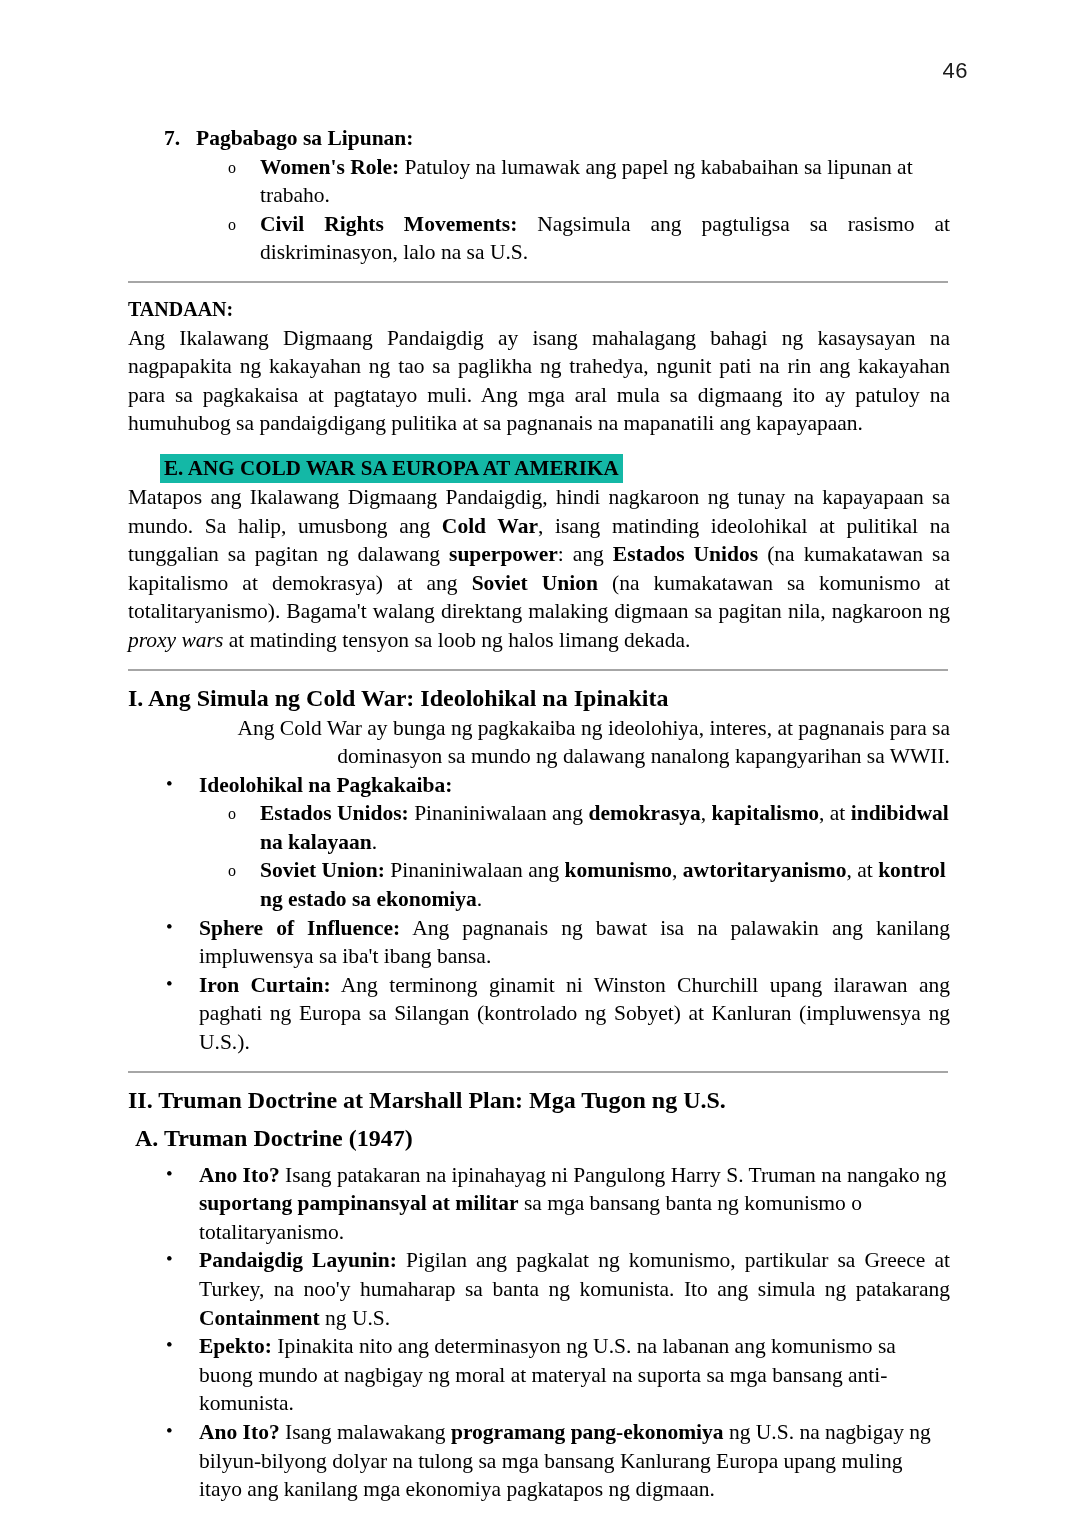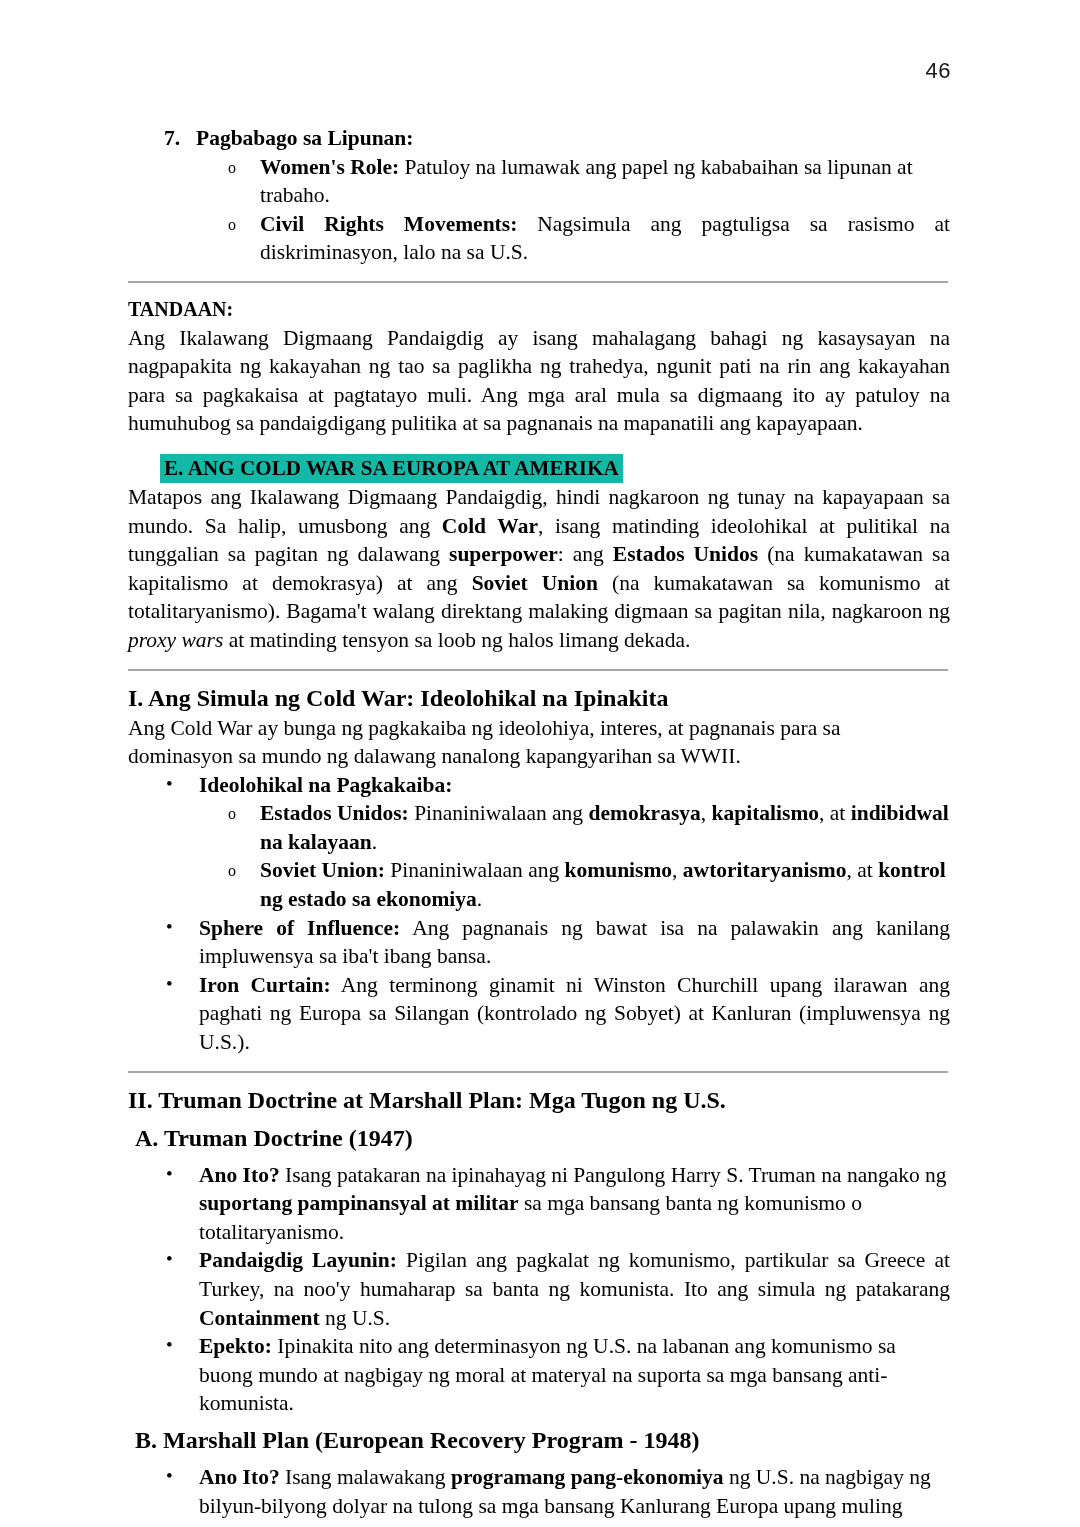--- a/index.html
+++ b/index.html
@@ -17,40 +17,40 @@
   }
   .page {
     position: relative;
     width: 1080px;
     height: 1527px;
     box-sizing: border-box;
   }
   .page-number {
     position: absolute;
     top: 58px;
-    right: 129px;
+    right: 112px;
     font-family: "Liberation Sans", "DejaVu Sans", sans-serif;
     font-size: 22px;
     color: #1a1a1a;
     letter-spacing: 0.5px;
   }
   .content {
     position: absolute;
     left: 128px;
     top: 124px;
     width: 822px;
   }
   .body-text {
     font-size: 21.5px;
     line-height: 28.6px;
     text-align: justify;
     text-justify: inter-word;
   }
   .body-text.nojust {
-    text-align: left;
+    text-align: right;
   }
   b, .b {
     font-weight: bold;
   }
   i, .i {
     font-style: italic;
   }
 
   
   .divider {
@@ -228,21 +228,20 @@
     <div class="lvl1-bul">
       <span class="marker">•</span>
       <span class="b">Pandaigdig Layunin:</span><span> Pigilan ang pagkalat ng komunismo, partikular sa Greece at Turkey, na noo'y humaharap sa banta ng komunista. Ito ang simula ng patakarang </span><b>Containment</b><span> ng U.S.</span>
     </div>
 
     <div class="lvl1-bul nojust">
       <span class="marker">•</span>
       <span class="b">Epekto:</span><span> Ipinakita nito ang determinasyon ng U.S. na labanan ang komunismo sa buong mundo at nagbigay ng moral at materyal na suporta sa mga bansang anti-komunista.</span>
     </div>
 
-    <div class="sub-heading">B. Marshall Plan (European Recovery Program - 1948)</div>
 
     <div class="lvl1-bul nojust">
       <span class="marker">•</span>
       <span class="b">Ano Ito?</span><span> Isang malawakang </span><b>programang pang-ekonomiya</b><span> ng U.S. na nagbigay ng bilyun-bilyong dolyar na tulong sa mga bansang Kanlurang Europa upang muling itayo ang kanilang mga ekonomiya pagkatapos ng digmaan.</span>
     </div>
 
   </div>
 </div>
 
 </body></html>

